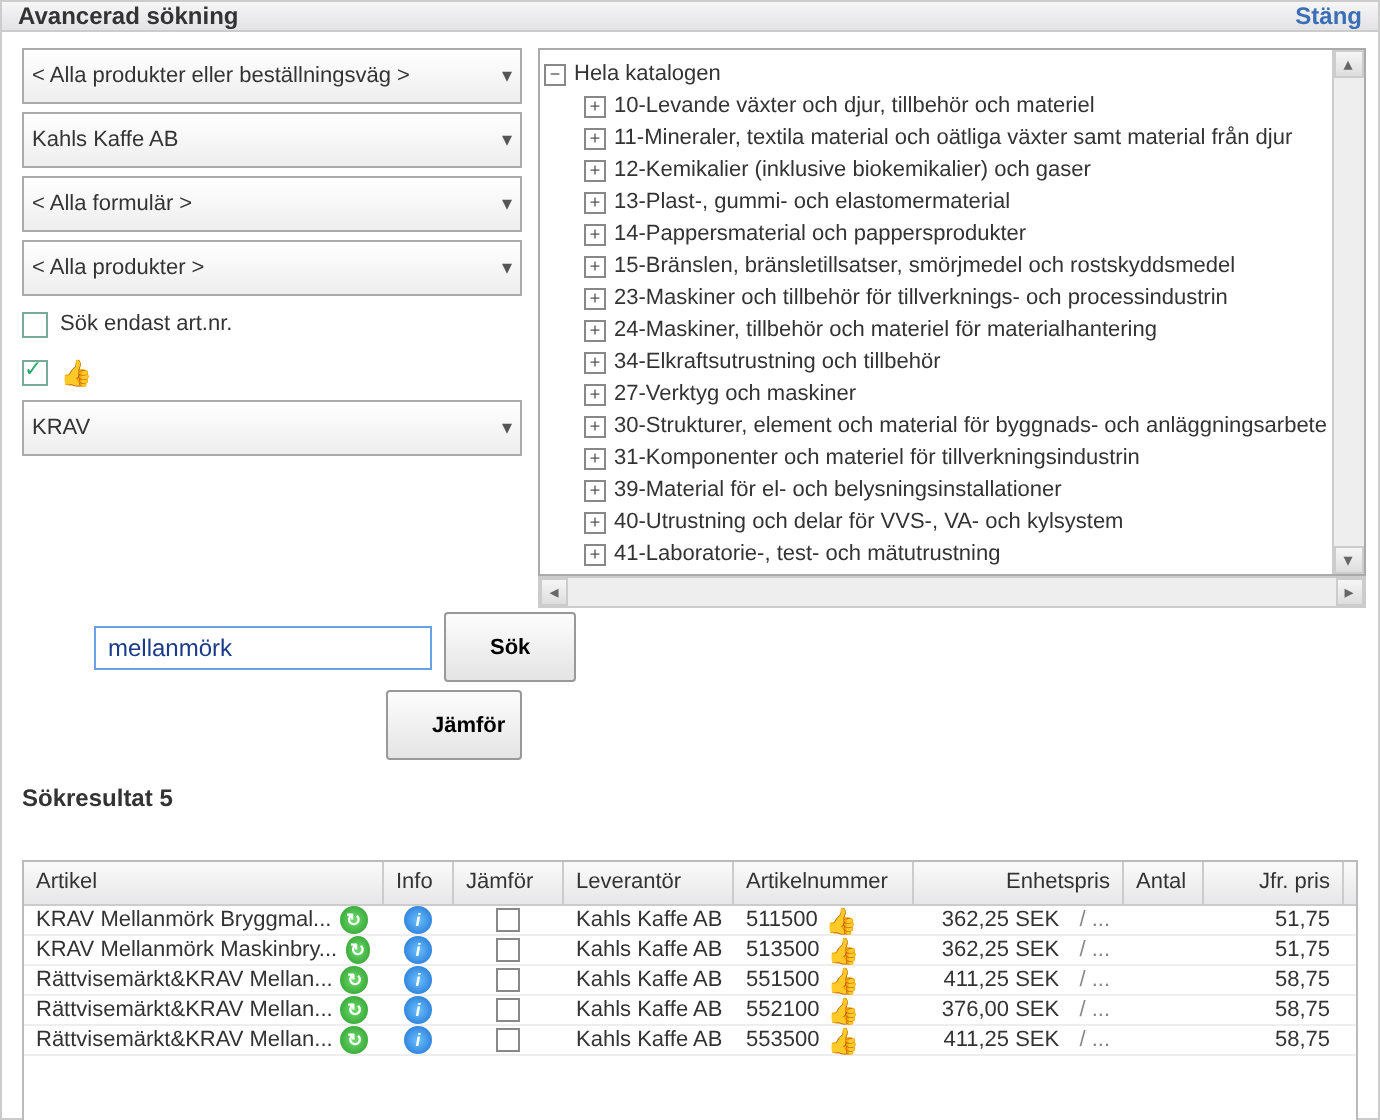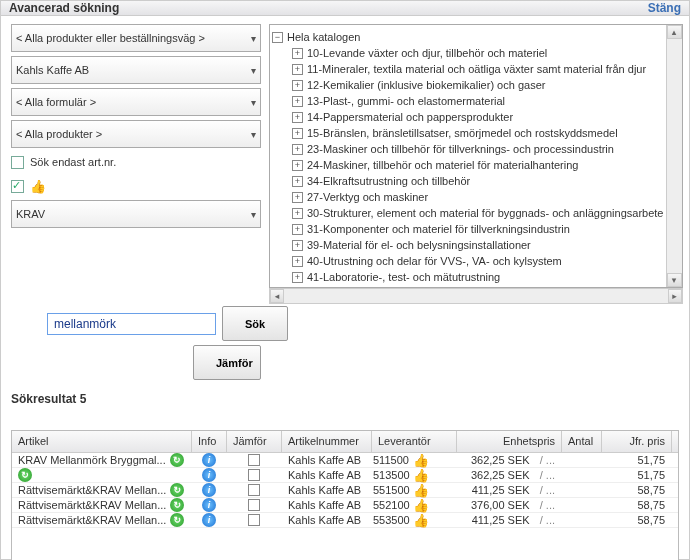--- a/index.html
+++ b/index.html
@@ -196,22 +196,22 @@
     </div>
   </div>
 
   <div class="below">
     <div class="results-title">Sökresultat 5</div>
     <div class="grid">
       <div class="ghead">
         <div class="gh c-art">Artikel</div>
         <div class="gh c-info">Info</div>
         <div class="gh c-jam">Jämför</div>
+        <div class="gh c-lev">Leverantör</div>
         <div class="gh c-num">Artikelnummer</div>
-        <div class="gh c-lev">Leverantör</div>
         <div class="gh c-pris">Enhetspris</div>
         <div class="gh c-ant">Antal</div>
         <div class="gh c-jfr">Jfr. pris</div>
       </div>
       <div class="gbody" id="grid-body">
           <div class="grow">
             <div class="gc c-art">
               <span>KRAV Mellanmörk Bryggmal...</span>
               <span class="icon-circle ic-green">↻</span>
             </div>
@@ -222,20 +222,21 @@
               <span class="chk2"></span>
             </div>
             <div class="gc c-lev">Kahls Kaffe AB</div>
             <div class="gc c-num">511500 <span class="thumb-icon">👍</span></div>
             <div class="gc c-pris">362,25 SEK&nbsp;&nbsp;<span class="dots">/ ...</span></div>
             <div class="gc c-ant"></div>
             <div class="gc c-jfr">51,75</div>
           </div>
           <div class="grow">
             <div class="gc c-art">
+              <span>KRAV Mellanmörk Maskinbry...</span>
               <span class="icon-circle ic-green">↻</span>
             </div>
             <div class="gc c-info">
               <span class="icon-circle ic-blue">i</span>
             </div>
             <div class="gc c-jam">
               <span class="chk2"></span>
             </div>
             <div class="gc c-lev">Kahls Kaffe AB</div>
             <div class="gc c-num">513500 <span class="thumb-icon">👍</span></div>

